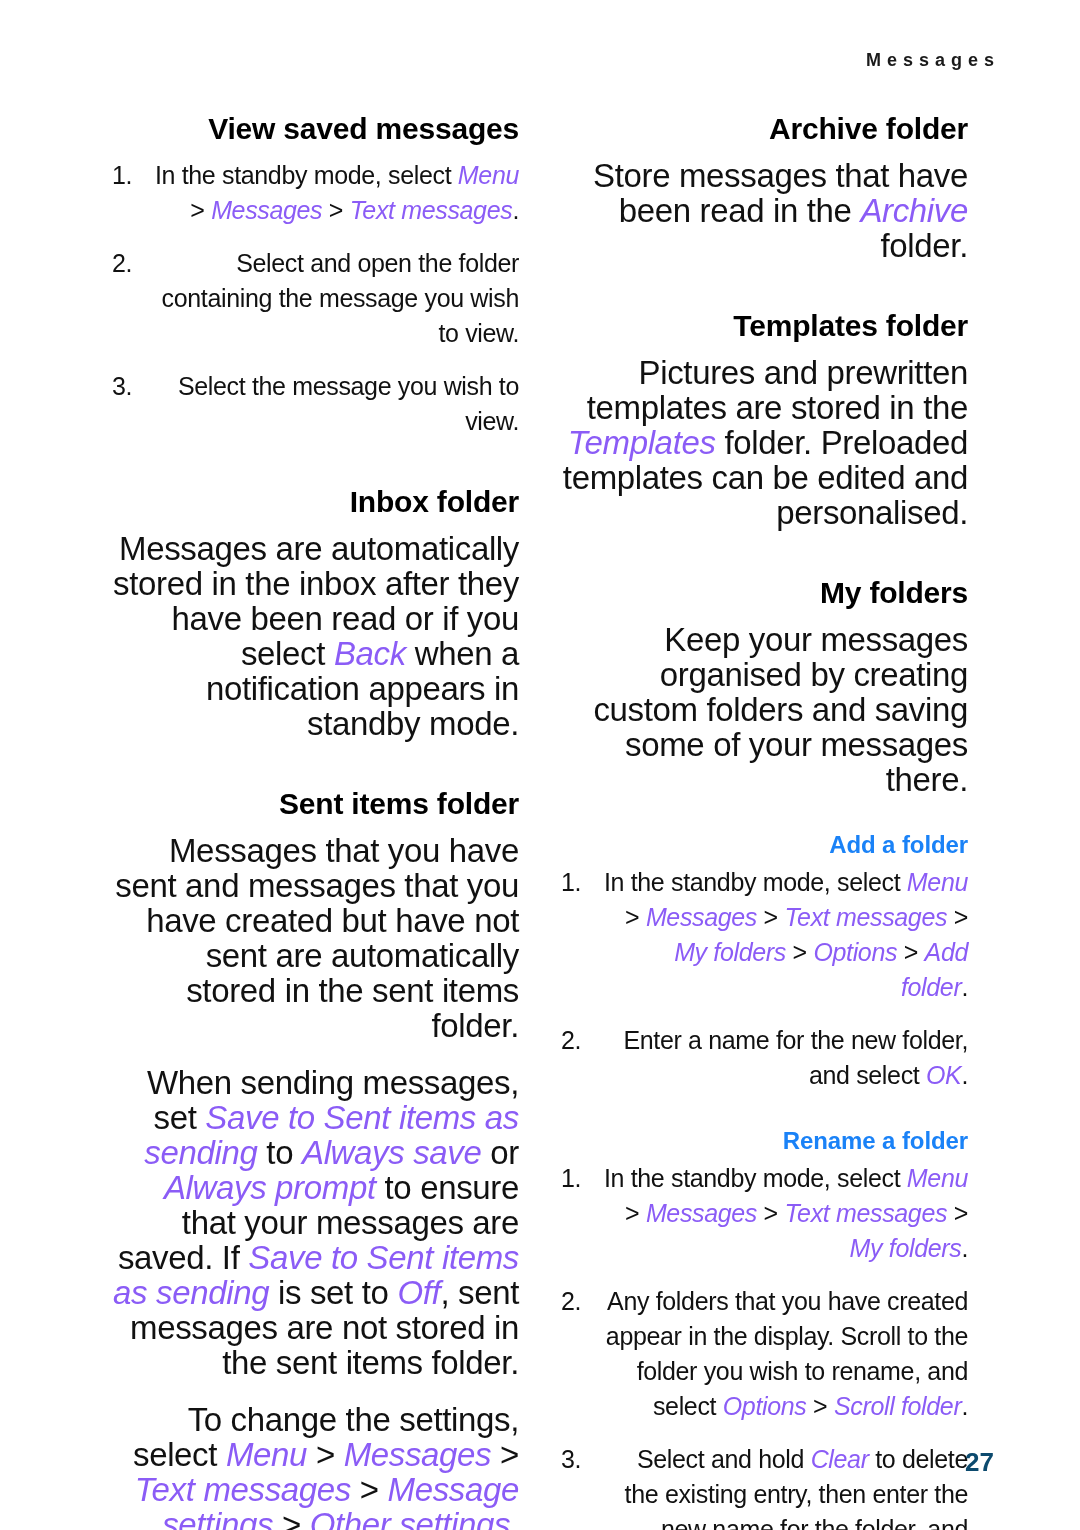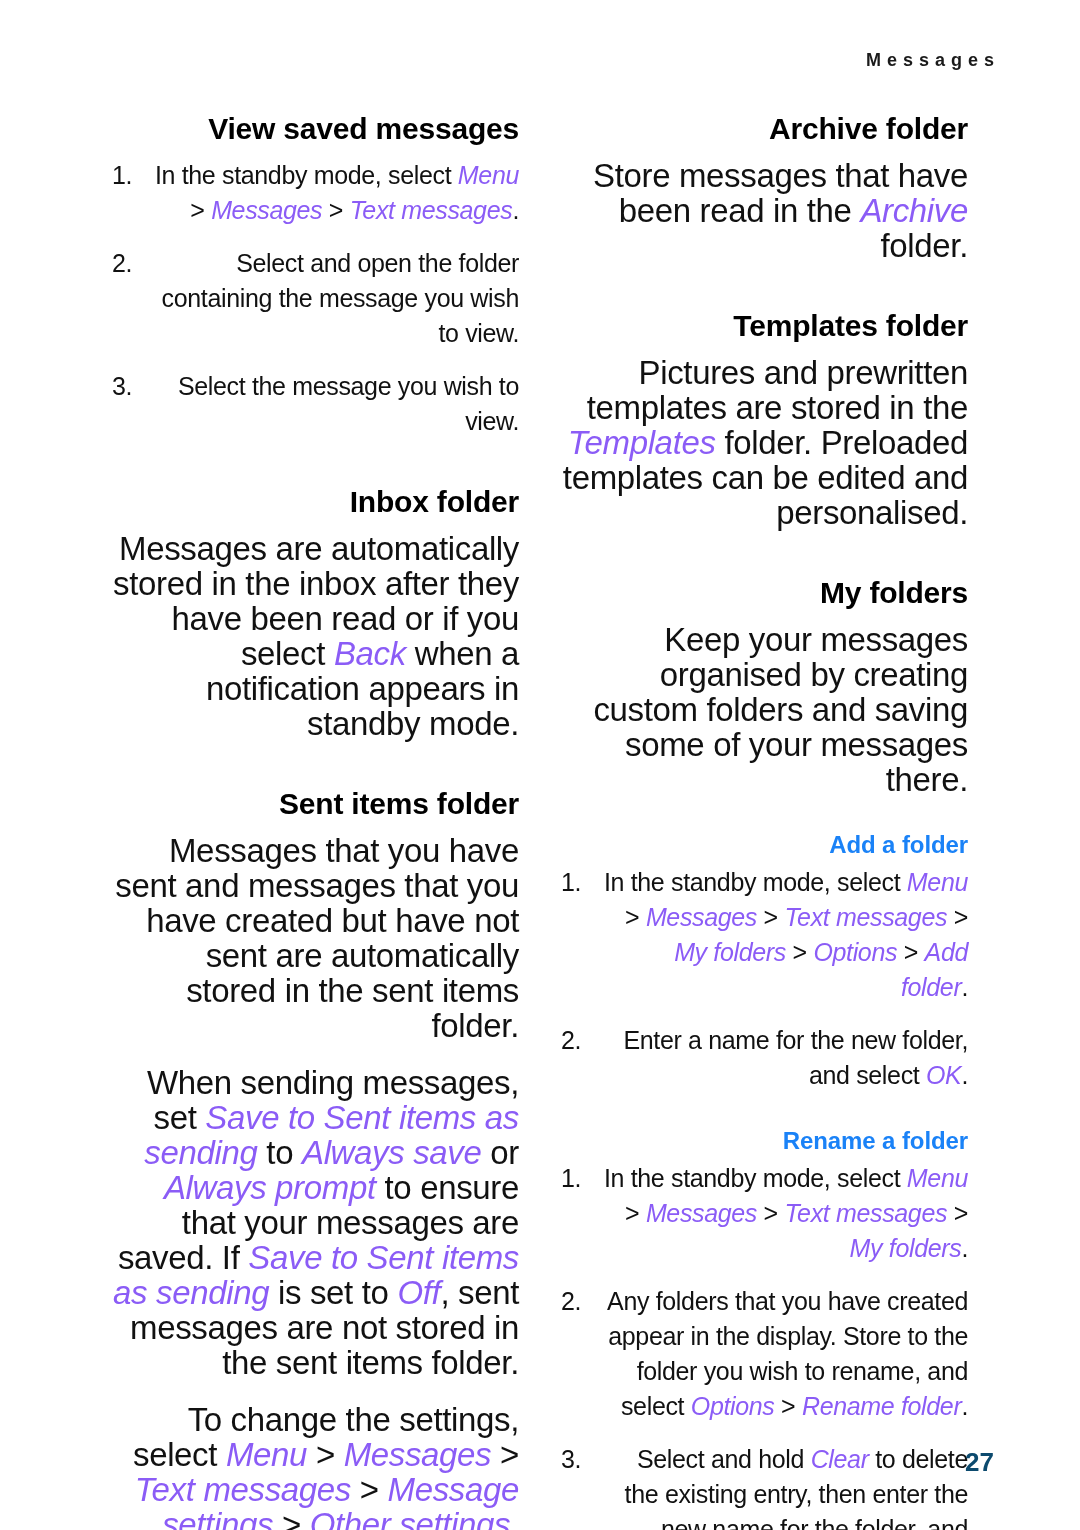--- a/index.html
+++ b/index.html
@@ -161,21 +161,21 @@
         <h1 class="sec spaced">My folders</h1>
         <p class="body"><span>Keep your messages organised by creating custom folders and saving some of your messages there.</span></p>
         <h2 class="sub spaced">Add a folder</h2>
         <ol class="steps">
           <li><span>In the standby mode, select </span><i class="ui">Menu</i><span class="gt"> &gt; </span><i class="ui">Messages</i><span class="gt"> &gt; </span><i class="ui">Text messages</i><span class="gt"> &gt; </span><i class="ui">My folders</i><span class="gt"> &gt; </span><i class="ui">Options</i><span class="gt"> &gt; </span><i class="ui">Add folder</i><span>.</span></li>
           <li><span>Enter a name for the new folder, and select </span><i class="ui">OK</i><span>.</span></li>
         </ol>
         <h2 class="sub spaced">Rename a folder</h2>
         <ol class="steps">
           <li><span>In the standby mode, select </span><i class="ui">Menu</i><span class="gt"> &gt; </span><i class="ui">Messages</i><span class="gt"> &gt; </span><i class="ui">Text messages</i><span class="gt"> &gt; </span><i class="ui">My folders</i><span>.</span></li>
-          <li><span>Any folders that you have created appear in the display. Store to the folder you wish to rename, and select </span><i class="ui">Options</i><span class="gt"> &gt; </span><i class="ui">Rename folder</i><span>.</span></li>
+          <li><span>Any folders that you have created appear in the display. Scroll to the folder you wish to rename, and select </span><i class="ui">Options</i><span class="gt"> &gt; </span><i class="ui">Scroll folder</i><span>.</span></li>
           <li><span>Select and hold </span><i class="ui">Clear</i><span> to delete the existing entry, then enter the new name for the folder, and select </span><i class="ui">OK</i><span> to confirm or </span><i class="ui">Back</i><span> to exit.</span></li>
         </ol>
       </div>
   </div>
 
   <div class="folio">27</div>
 
 </div>
 
 </body></html>

